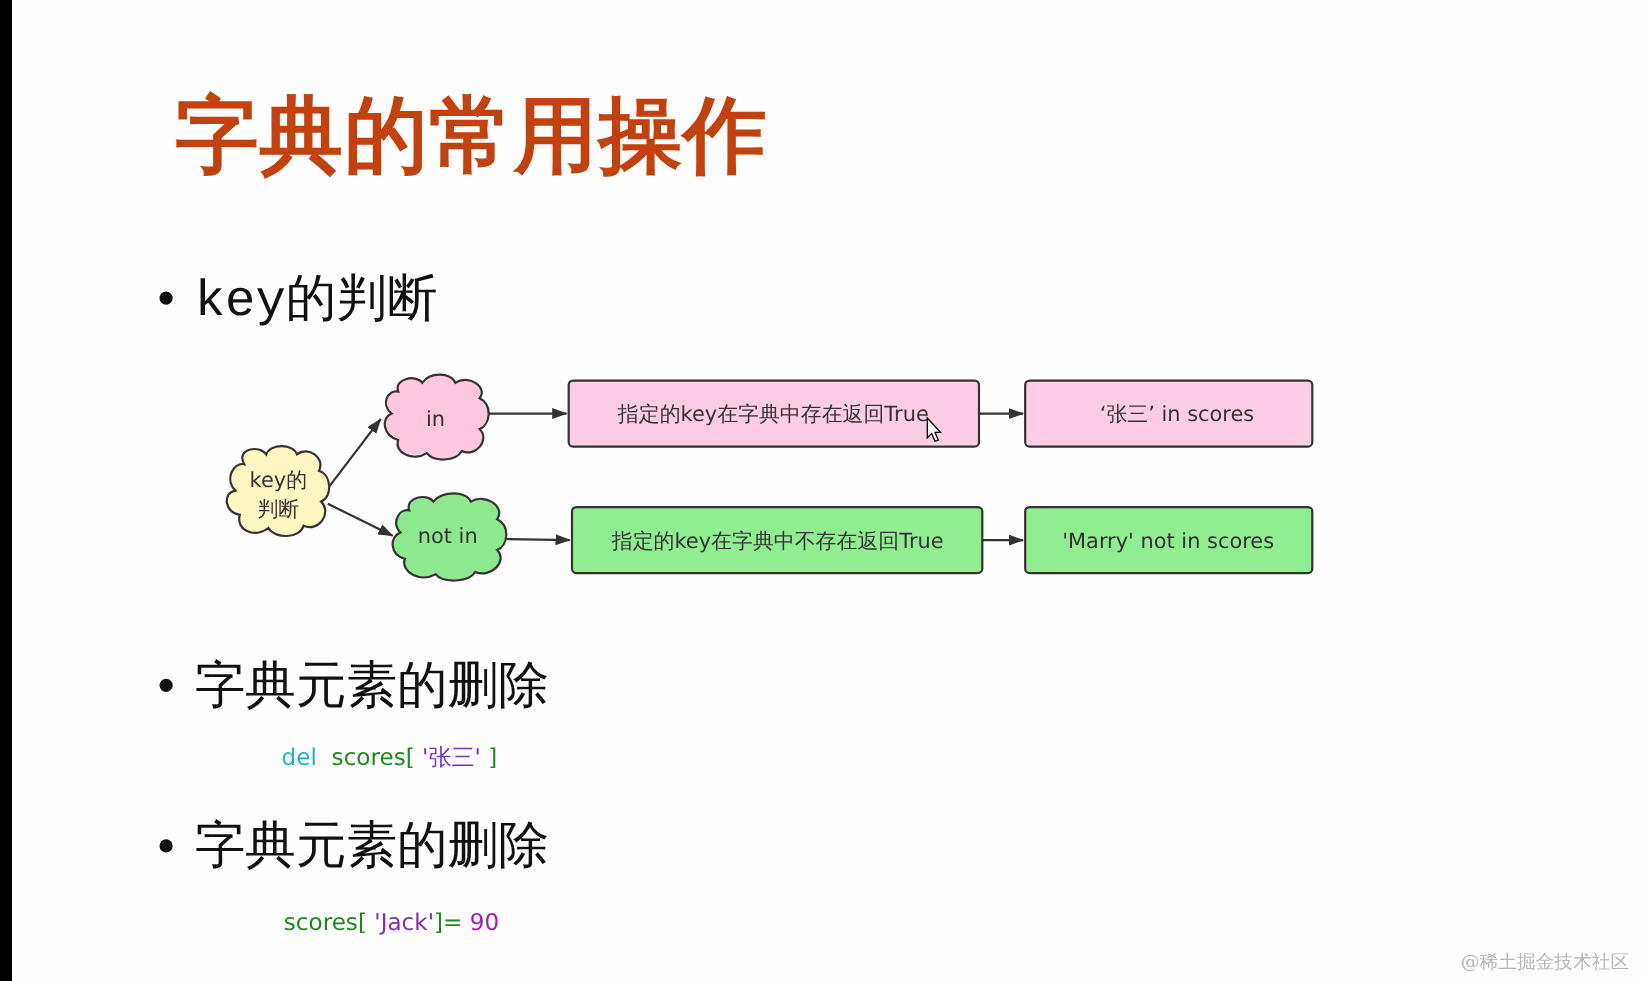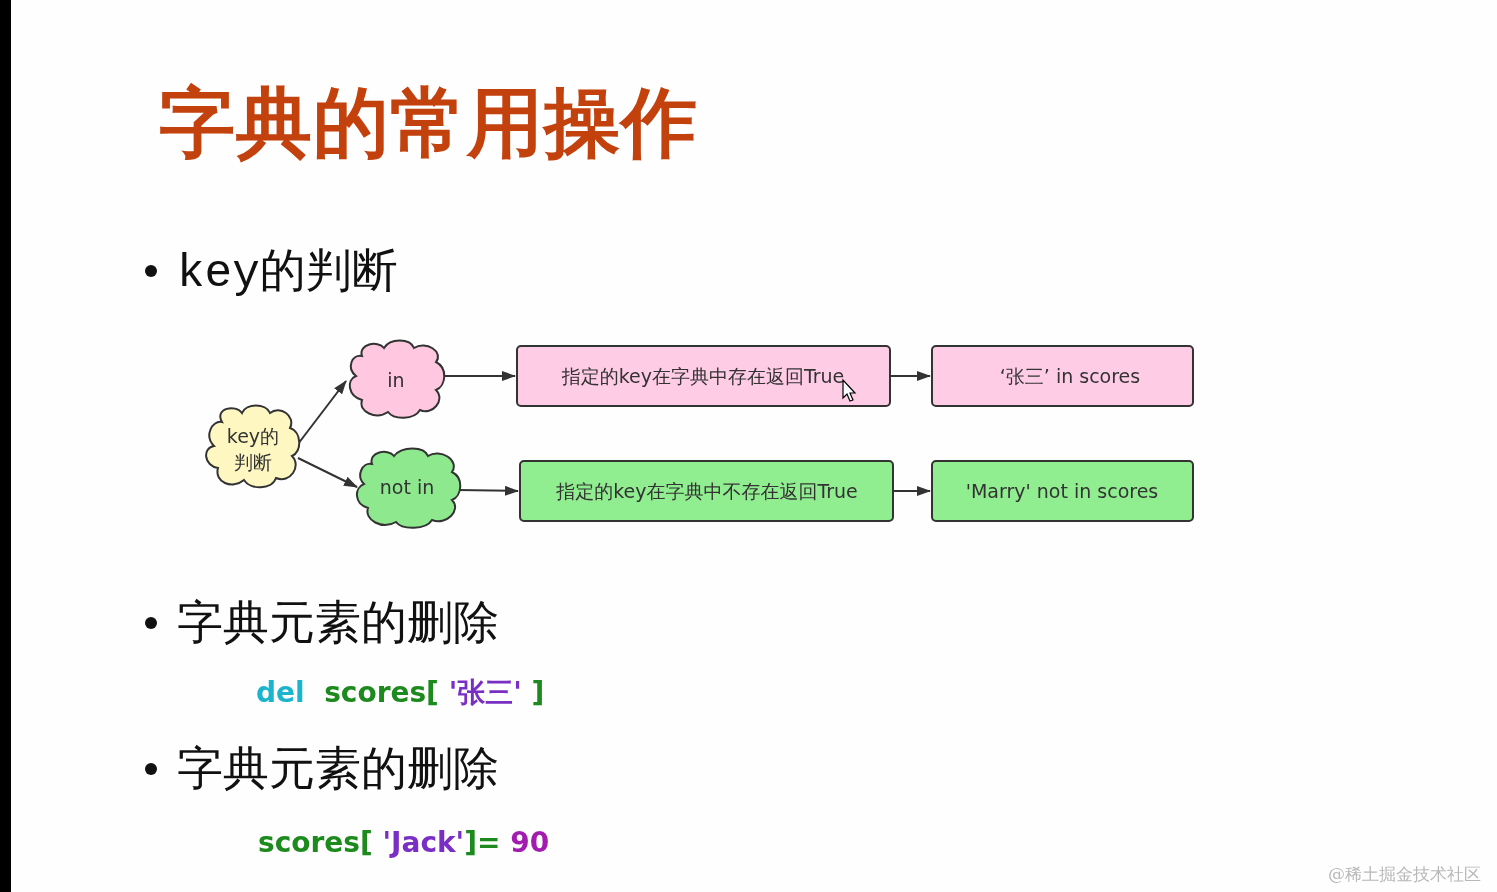--- a/index.html
+++ b/index.html
@@ -27,21 +27,21 @@
       font-family: Liberation Mono, monospace;
     }
     .bullet .dot {
       width: 12px; height: 12px; border-radius: 50%; background: #111; margin-right: 20px;
     }
     .b1 { top: 240px; }
     .b2 { top: 592px; }
     .b3 { top: 738px; }
 
     .code {
-      position: absolute; font-weight: bold; font-size: 28px;
+      position: absolute; font-weight: normal; font-size: 21px;
       font-family: "DejaVu Sans", sans-serif; white-space: pre;
     }
     .code1 { left: 256px; top: 674px; }
     .code2 { left: 258px; top: 826px; }
     .kw-del { color: #1ab4cc; }
     .c-green { color: #1d8a1d; }
     .c-purple { color: #7a2fc4; }
     .c-orange { color: #a21caf; }
 
     svg.diagram { position: absolute; left: 0; top: 0; }

